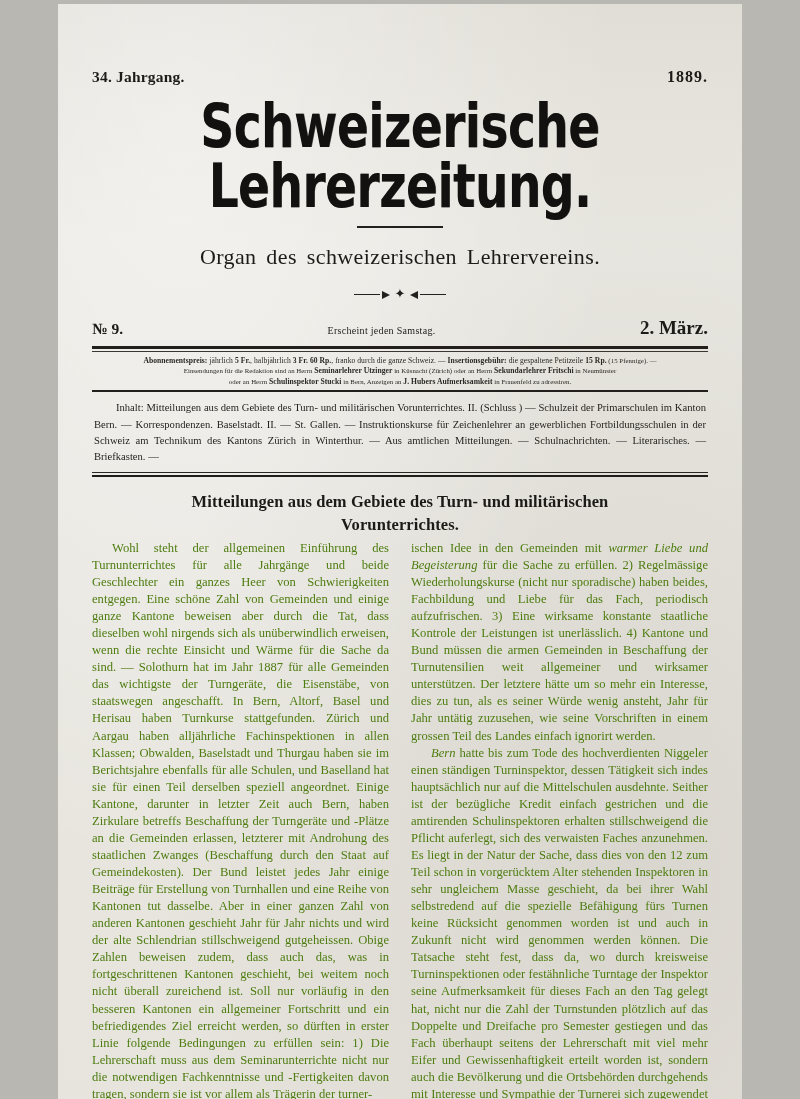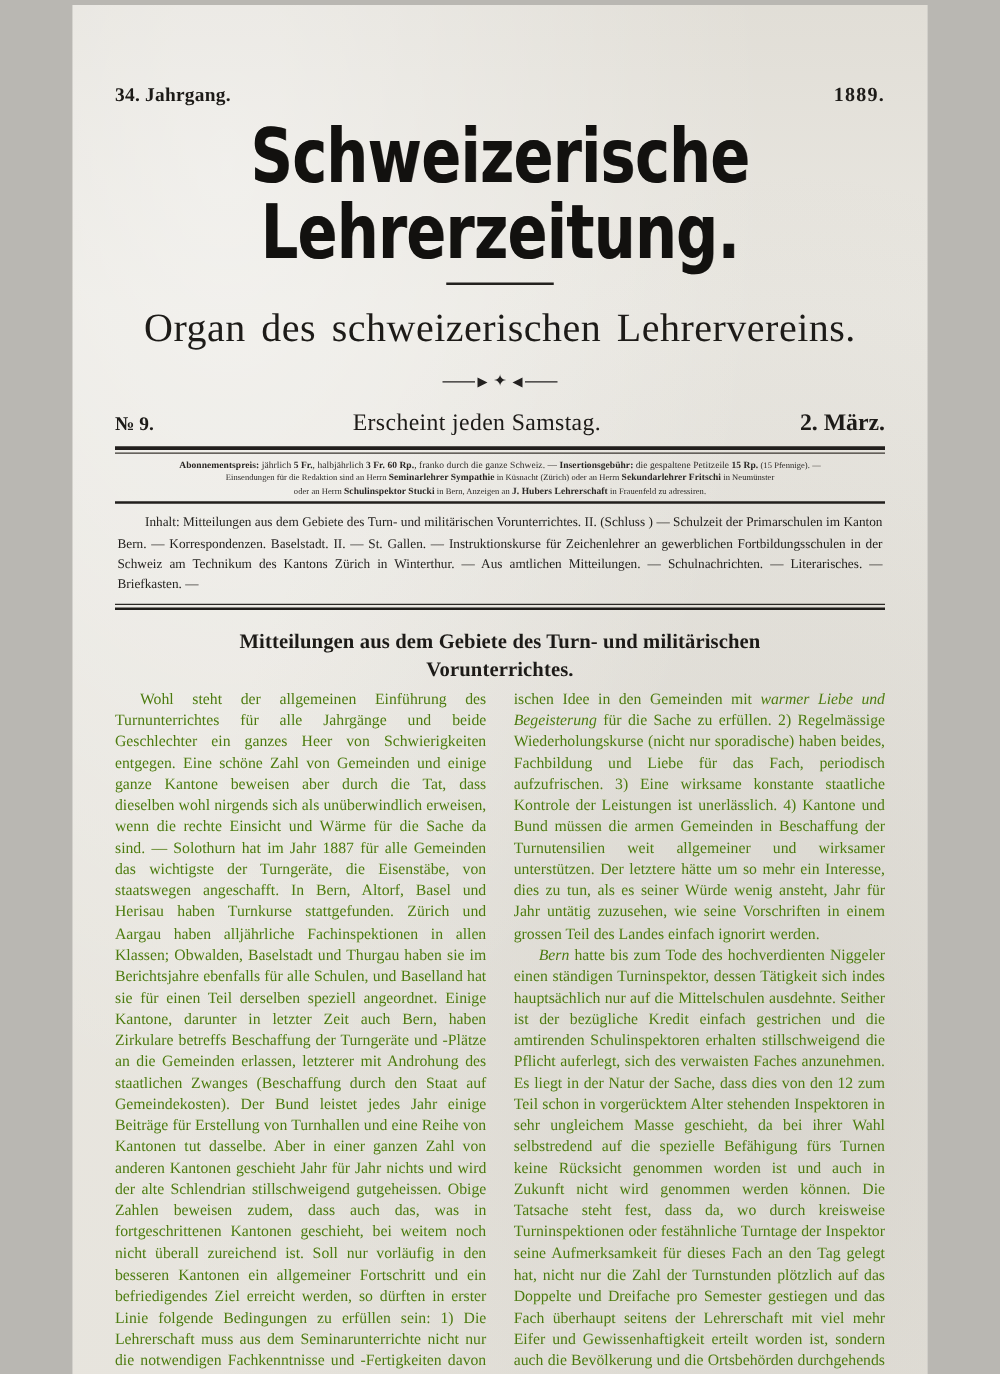--- a/index.html
+++ b/index.html
@@ -64,21 +64,21 @@
 
   .rule-short {
     width: 86px;
     height: 2px;
     background: #23211e;
     margin: 36px auto 0 auto;
   }
 
   .mast-sub {
     text-align: center;
-    font-size: 32px;
+    font-size: 22px;
     margin-top: 16px;
     letter-spacing: .4px;
     word-spacing: 4px;
   }
 
   .ornament {
     display: flex;
     align-items: center;
     justify-content: center;
     gap: 2px;
@@ -111,21 +111,21 @@
   }
 
   .issue-line {
     display: flex;
     justify-content: space-between;
     align-items: baseline;
     margin-top: 16px;
     font-size: 15px;
   }
   .issue-line .no { font-weight: bold; font-size: 15.5px; }
-  .issue-line .freq { font-weight: normal; font-size: 19px; letter-spacing: .3px; }
+  .issue-line .freq { font-weight: normal; font-size: 10px; letter-spacing: .3px; }
   .issue-line .date { font-weight: bold; font-size: 19px; }
 
   .rule-thick {
     height: 3px;
     background: #221f1d;
     margin-top: 7px;
   }
   .rule-thin {
     height: 1px;
     background: #3a3631;
@@ -233,22 +233,22 @@
       <span class="no">№ 9.</span>
       <span class="freq">Erscheint jeden Samstag.</span>
       <span class="date">2. März.</span>
     </div>
 
     <div class="rule-thick"></div>
     <div class="rule-thin"></div>
 
     <div class="fineprint">
       <div><b>Abonnementspreis:</b><span> jährlich </span><b>5 Fr.</b><span>, halbjährlich </span><b>3 Fr. 60 Rp.</b><span>, franko durch die ganze Schweiz. — </span><b>Insertionsgebühr:</b><span> die gespaltene Petitzeile </span><b>15 Rp.</b><span class="tiny"> (15 Pfennige). —</span></div>
-      <div><span class="tiny">Einsendungen für die Redaktion sind an Herrn </span><b>Seminarlehrer Sympathie</b><span class="tiny"> in Küsnacht (Zürich) oder an Herrn </span><b>Sekundarlehrer Fritschi</b><span class="tiny"> in Neumünster</span></div>
-      <div><span class="tiny">oder an Herrn </span><b>Schulinspektor Stucki</b><span class="tiny"> in Bern, Anzeigen an </span><b>J. Hubers Lehrerschaft</b><span class="tiny"> in Frauenfeld zu adressiren.</span></div>
+      <div><span class="tiny">Einsendungen für die Redaktion sind an Herrn </span><b>Seminarlehrer Utzinger</b><span class="tiny"> in Küsnacht (Zürich) oder an Herrn </span><b>Sekundarlehrer Fritschi</b><span class="tiny"> in Neumünster</span></div>
+      <div><span class="tiny">oder an Herrn </span><b>Schulinspektor Stucki</b><span class="tiny"> in Bern, Anzeigen an </span><b>J. Hubers Aufmerksamkeit</b><span class="tiny"> in Frauenfeld zu adressiren.</span></div>
     </div>
 
     <div class="rule-med"></div>
 
     <div class="inhalt"><b>Inhalt:</b><span> Mitteilungen aus dem Gebiete des Turn- und militärischen Vorunterrichtes. II. (Schluss ) — Schulzeit der Primarschulen im Kanton Bern. — Korrespondenzen. Baselstadt. II. — St. Gallen. — Instruktionskurse für Zeichenlehrer an gewerblichen Fortbildungsschulen in der Schweiz am Technikum des Kantons Zürich in Winterthur. — Aus amtlichen Mitteilungen. — Schulnachrichten. — Literarisches. — Briefkasten. —</span></div>
 
     <div class="rule-thin2"></div>
     <div class="rule-thick2"></div>
 
     <div class="article">

